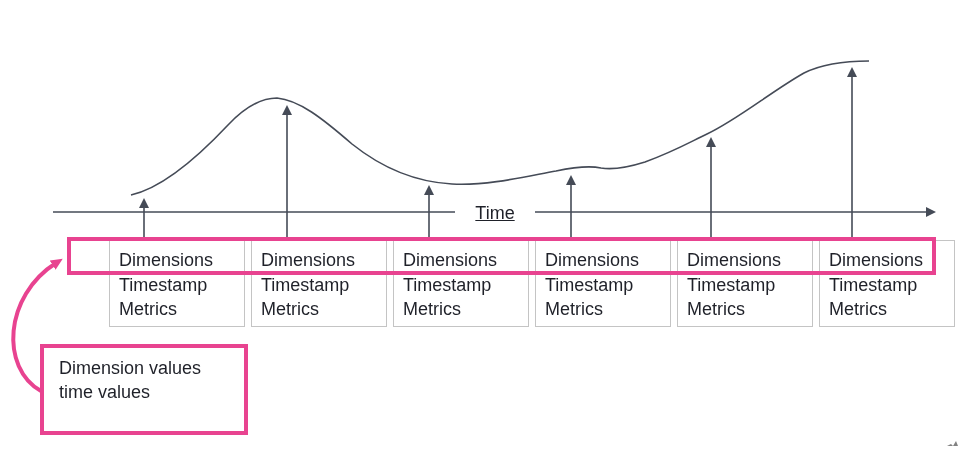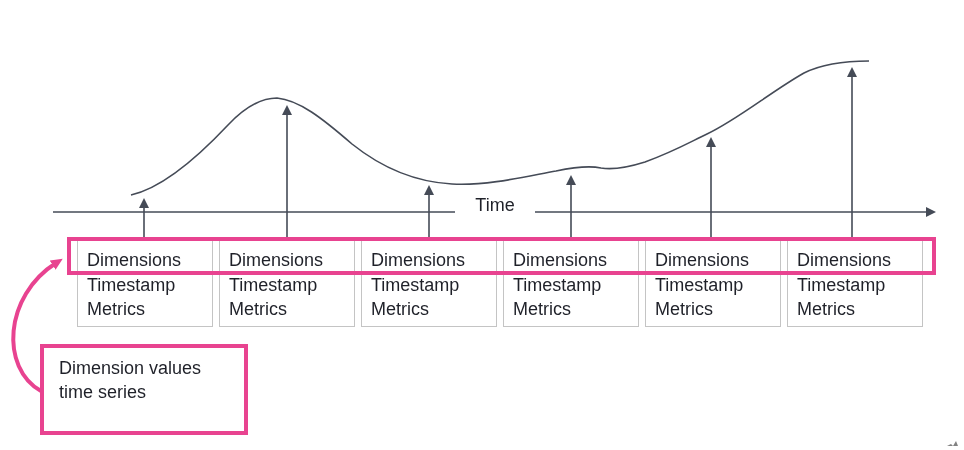--- a/index.html
+++ b/index.html
@@ -4,29 +4,29 @@
 <style>
   html,body{margin:0;padding:0;background:#fff;}
   .stage{
     position:relative;width:964px;height:450px;background:#ffffff;
     font-family:"Liberation Sans",sans-serif;color:var(--text,#1f2129);
     overflow:hidden;
   }
   .layer{position:absolute;left:0;top:0;}
   svg{display:block;}
   .time-label{
-    position:absolute;left:455px;top:194px;width:80px;height:23px;
+    position:absolute;left:455px;top:202px;width:80px;height:23px;
     background:#fff;text-align:center;font-size:18px;line-height:23px;
-    z-index:2;color:var(--text,#1f2129);
+    z-index:2;color:var(--text,#1f2129);text-decoration:underline;
   }
   .record-box{
     position:absolute;top:240px;width:136px;height:87px;
     background:#fff;border:1.5px solid var(--box_border,#c4c4c4);
     box-sizing:border-box;padding:7px 2px 0 9px;
-    font-size:18px;line-height:24.5px;z-index:2;
+    font-size:18px;line-height:24.5px;z-index:2;margin-left:32px;
   }
   .record-box div{white-space:nowrap;}
   .highlight-rect{
     position:absolute;left:67px;top:237px;width:869px;height:38px;
     border:4px solid var(--accent,#e84390);box-sizing:border-box;
     z-index:4;background:transparent;pointer-events:none;
   }
   .callout{
     position:absolute;left:40px;top:344px;width:208px;height:91px;
     background:#fff;border:4px solid var(--accent,#e84390);
@@ -104,21 +104,21 @@
   <div class="record-box" style="left:787px">
     <div>Dimensions</div>
     <div>Timestamp</div>
     <div>Metrics</div>
   </div>
 
   <div class="highlight-rect"></div>
 
   <div class="callout">
     <div>Dimension values</div>
-    <div>time series</div>
+    <div>time values</div>
   </div>
 
   <svg class="layer svg-annot" width="964" height="450" viewBox="0 0 964 450">
     <defs>
       <marker id="ahp" markerUnits="userSpaceOnUse" markerWidth="14" markerHeight="13" refX="4" refY="5.5" orient="auto">
         <path d="M0 0 L12 5.5 L0 11 z" style="fill:var(--accent,#e84390)"></path>
       </marker>
     </defs>
     <path d="M 41 391 C 0 368, 4 296, 56 263" fill="none" style="stroke:var(--accent,#e84390)" stroke-width="4" marker-end="url(#ahp)"></path>
   </svg>

